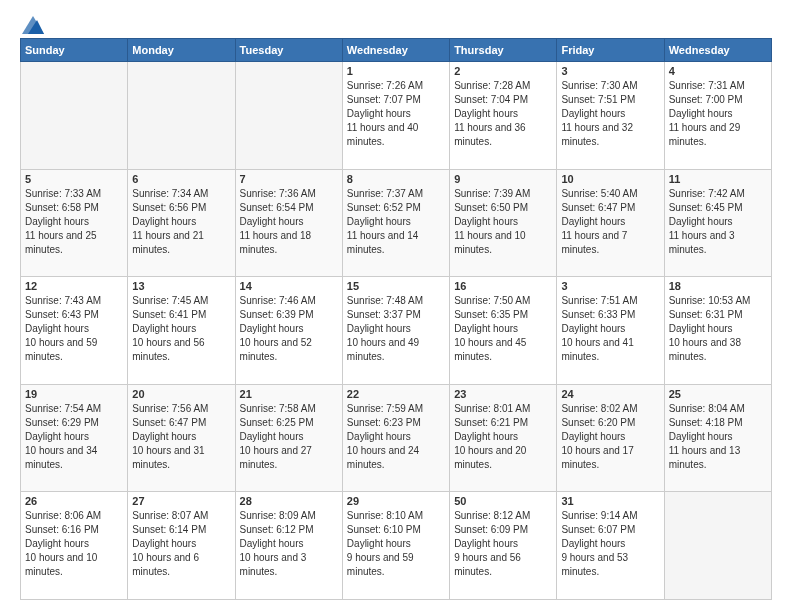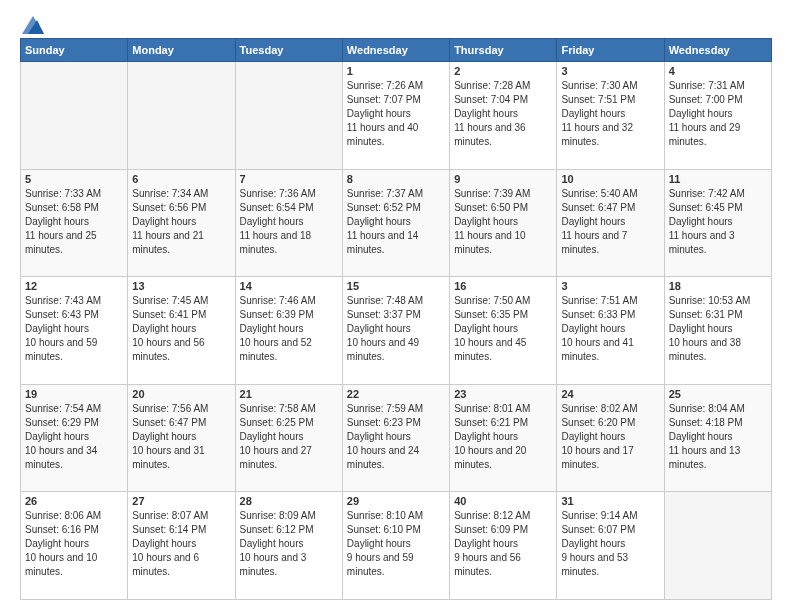--- a/index.html
+++ b/index.html
@@ -405,21 +405,21 @@
           <td>
         <span class="day-num">29</span>
         <div class="day-info">
           <span>Sunrise: 8:10 AM</span><br>
           <span>Sunset: 6:10 PM</span><br>
           <span>Daylight hours</span><br>
           <span>9 hours and 59 minutes.</span>
         </div>
       </td>
           <td>
-        <span class="day-num">40</span>
+        <span class="day-num">50</span>
         <div class="day-info">
           <span>Sunrise: 8:12 AM</span><br>
           <span>Sunset: 6:09 PM</span><br>
           <span>Daylight hours</span><br>
           <span>9 hours and 56 minutes.</span>
         </div>
       </td>
           <td>
         <span class="day-num">31</span>
         <div class="day-info">

